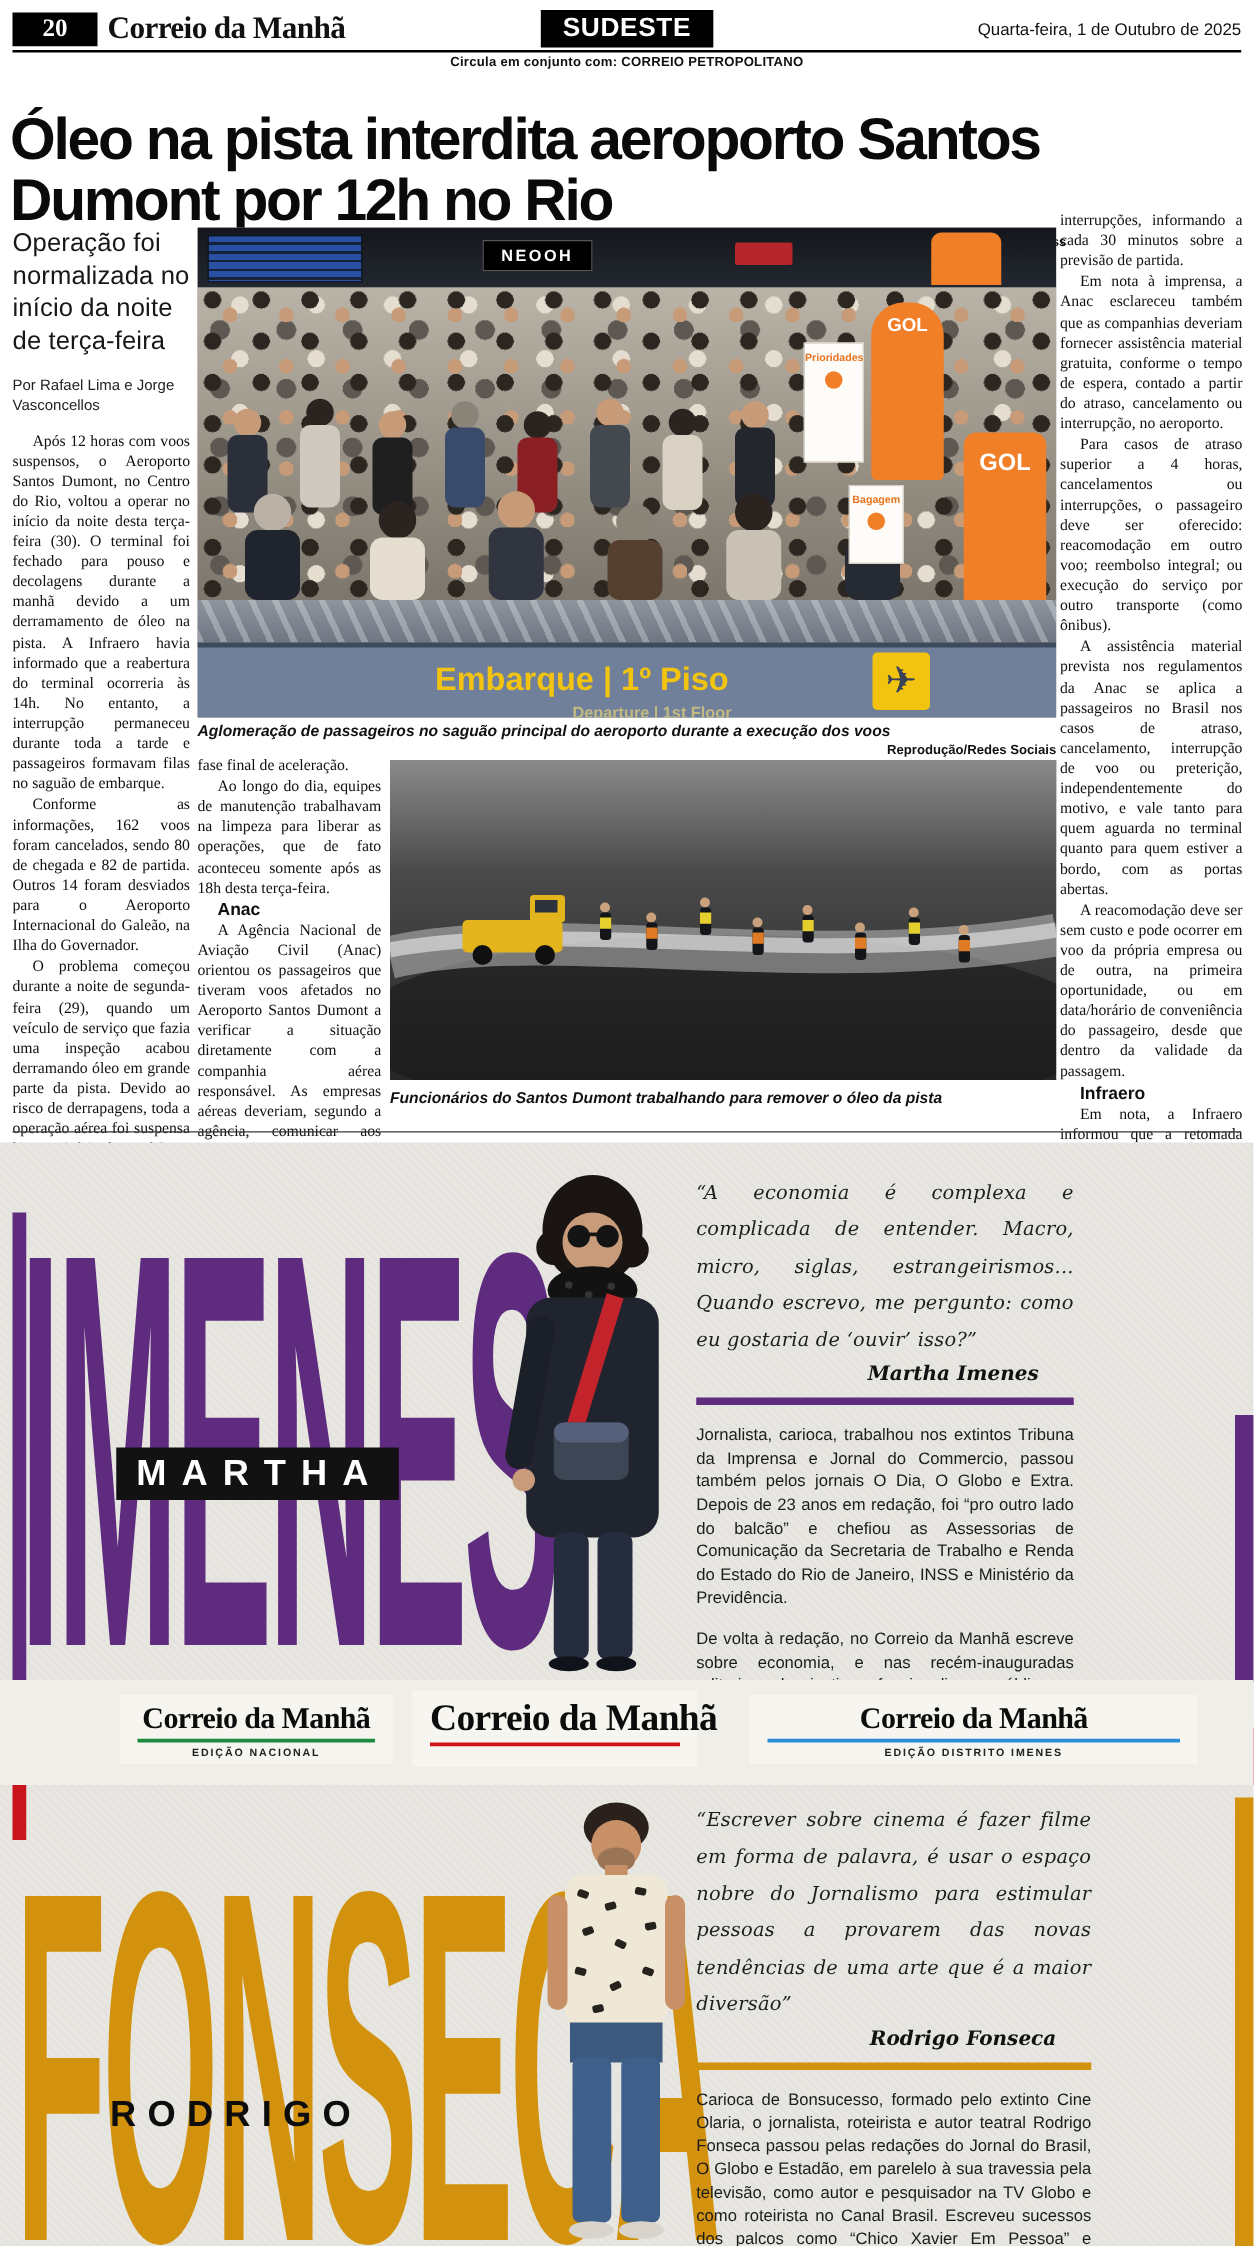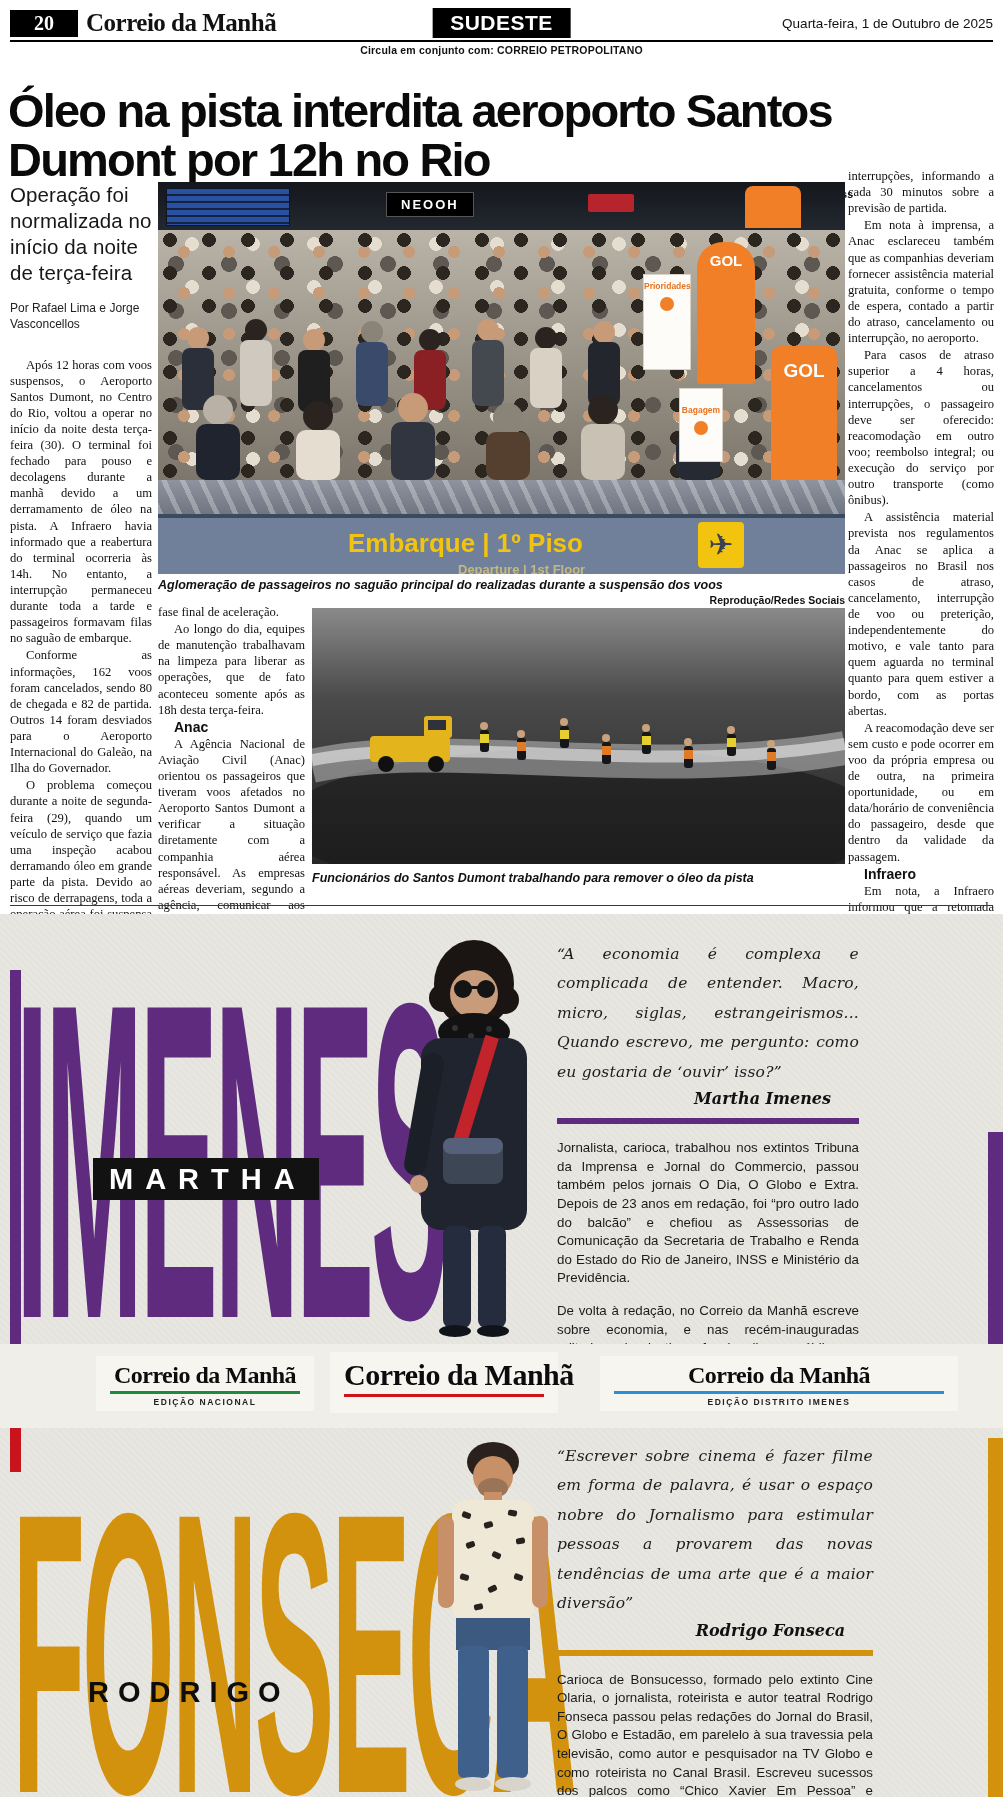--- a/index.html
+++ b/index.html
@@ -21,21 +21,21 @@
   .headline{position:absolute;top:56px;left:8px;right:6px;
           font:700 47px/1.04 "Liberation Sans",sans-serif;letter-spacing:-1.8px;color:#0a0a0a;}
 
   
   .deck-col{position:absolute;left:10px;top:182px;width:142px;}
   .deck{font:400 20.5px/1.27 "Liberation Sans",sans-serif;color:#171717;letter-spacing:.1px;}
   .byline{margin-top:14px;font:400 12px/1.35 "Liberation Sans",sans-serif;color:#222;}
   .bodytext{font:400 12.6px/1.28 "Liberation Serif",serif;text-align:justify;color:#101010;}
   .bodytext p{margin:0 0 1px 0;text-indent:16px;}
   .bodytext p.noindent{text-indent:0;}
-  .deck-col .bodytext{margin-top:24px;}
+  .deck-col .bodytext{margin-top:12px;}
   .subhead{font:700 14px "Liberation Sans",sans-serif;margin:9px 0 3px 0;text-indent:0;}
   .col2{position:absolute;left:158px;top:604px;width:147px;}
   .col3{position:absolute;left:848px;top:168px;width:146px;}
 
   .credit{position:absolute;font:700 10.5px "Liberation Sans",sans-serif;text-align:right;color:#111;}
   .credit1{top:168px;left:166px;width:687px;margin-top:20px;}
   .credit2{top:594px;left:312px;width:533px;}
   .caption{position:absolute;font:700 italic 12.5px "Liberation Sans",sans-serif;font-style:italic;color:#111;}
   .caption1{top:578px;left:158px;width:687px;}
   .caption2{top:871px;left:312px;width:533px;}
@@ -57,21 +57,21 @@
        radial-gradient(circle 7px at 34px 14px,#e4ddd0 97%,transparent) 0 0/61px 43px repeat,
        linear-gradient(#b9b3a8,#8e887d 70%,#7c766c);}
   .crowd-svg{position:absolute;bottom:0;left:0;}
   .kiosk{position:absolute;background:#f07f28;border-radius:26px 26px 4px 4px;text-align:center;
      color:#fff;font:700 15px "Liberation Sans",sans-serif;}
   .kiosk1{right:90px;top:12px;width:58px;height:132px;padding-top:10px;}
   .kiosk2{right:8px;top:116px;width:66px;height:168px;padding-top:14px;font-size:19px;border-radius:10px;}
   .mini-sign{position:absolute;background:#fdfcf8;border:1px solid #d8d2c6;text-align:center;
      color:#e8731f;font:700 8.5px "Liberation Sans",sans-serif;}
   .sign-prior{right:154px;top:44px;width:46px;height:88px;padding-top:6px;}
-  .sign-bag{right:122px;top:158px;width:42px;height:56px;padding-top:16px;}
+  .sign-bag{right:122px;top:158px;width:42px;height:56px;padding-top:5px;}
   .mini-sign .dot{display:block;width:14px;height:14px;border-radius:50%;background:#f07f28;margin:6px auto 0;}
   .p1-rail{position:absolute;top:298px;left:0;right:0;height:34px;
      background:repeating-linear-gradient(65deg,rgba(255,255,255,.28) 0 5px,rgba(255,255,255,0) 5px 17px),
      linear-gradient(#8e949e,#6f7682);}
   .p1-bottom{position:absolute;top:332px;left:0;right:0;height:60px;background:#70809a;
      border-top:4px solid #3c4永a;border-top:4px solid #3c4a5e;}
   .emb-text{position:absolute;left:190px;top:10px;color:#f2c40f;font:700 26px "Liberation Sans",sans-serif;}
   .plane-badge{position:absolute;left:540px;top:4px;width:46px;height:46px;background:#f2c40f;border-radius:4px;
      color:#394254;font:400 30px/46px "DejaVu Sans",sans-serif;text-align:center;}
   .emb-en{position:absolute;left:300px;top:44px;color:#d8c87a;opacity:.8;
@@ -203,21 +203,21 @@
       <div class="mini-sign sign-bag"><span>Bagagem</span><span class="dot"></span></div>
       <div class="kiosk kiosk2"><span>GOL</span></div>
     </div>
     <div class="p1-rail"></div>
     <div class="p1-bottom">
       <span class="emb-text">Embarque | 1º Piso</span>
       <span class="plane-badge">✈</span>
       <span class="emb-en">Departure | 1st Floor</span>
     </div>
   </div>
-  <div class="caption caption1">Aglomeração de passageiros no saguão principal do realizadas durante a suspensão dos voos</div>
+  <div class="caption caption1">Aglomeração de passageiros no saguão principal do aeroporto durante a execução dos voos</div>
 
   <div class="col2 bodytext">
     <p class="noindent">fase final de aceleração.</p>
     <p>Ao longo do dia, equipes de manutenção trabalhavam na limpeza para liberar as operações, que de fato aconteceu somente após as 18h desta terça-feira.</p>
     <p class="subhead">Anac</p>
     <p>A Agência Nacional de Aviação Civil (Anac) orientou os passageiros que tiveram voos afetados no Aeroporto Santos Dumont a verificar a situação diretamente com a companhia aérea responsável. As empresas aéreas deveriam, segundo a agência, comunicar aos passageiros afetados por atrasos, cancelamentos ou</p>
   </div>
 
   <div class="credit credit2">Reprodução/Redes Sociais</div>
   <div class="photo2">

